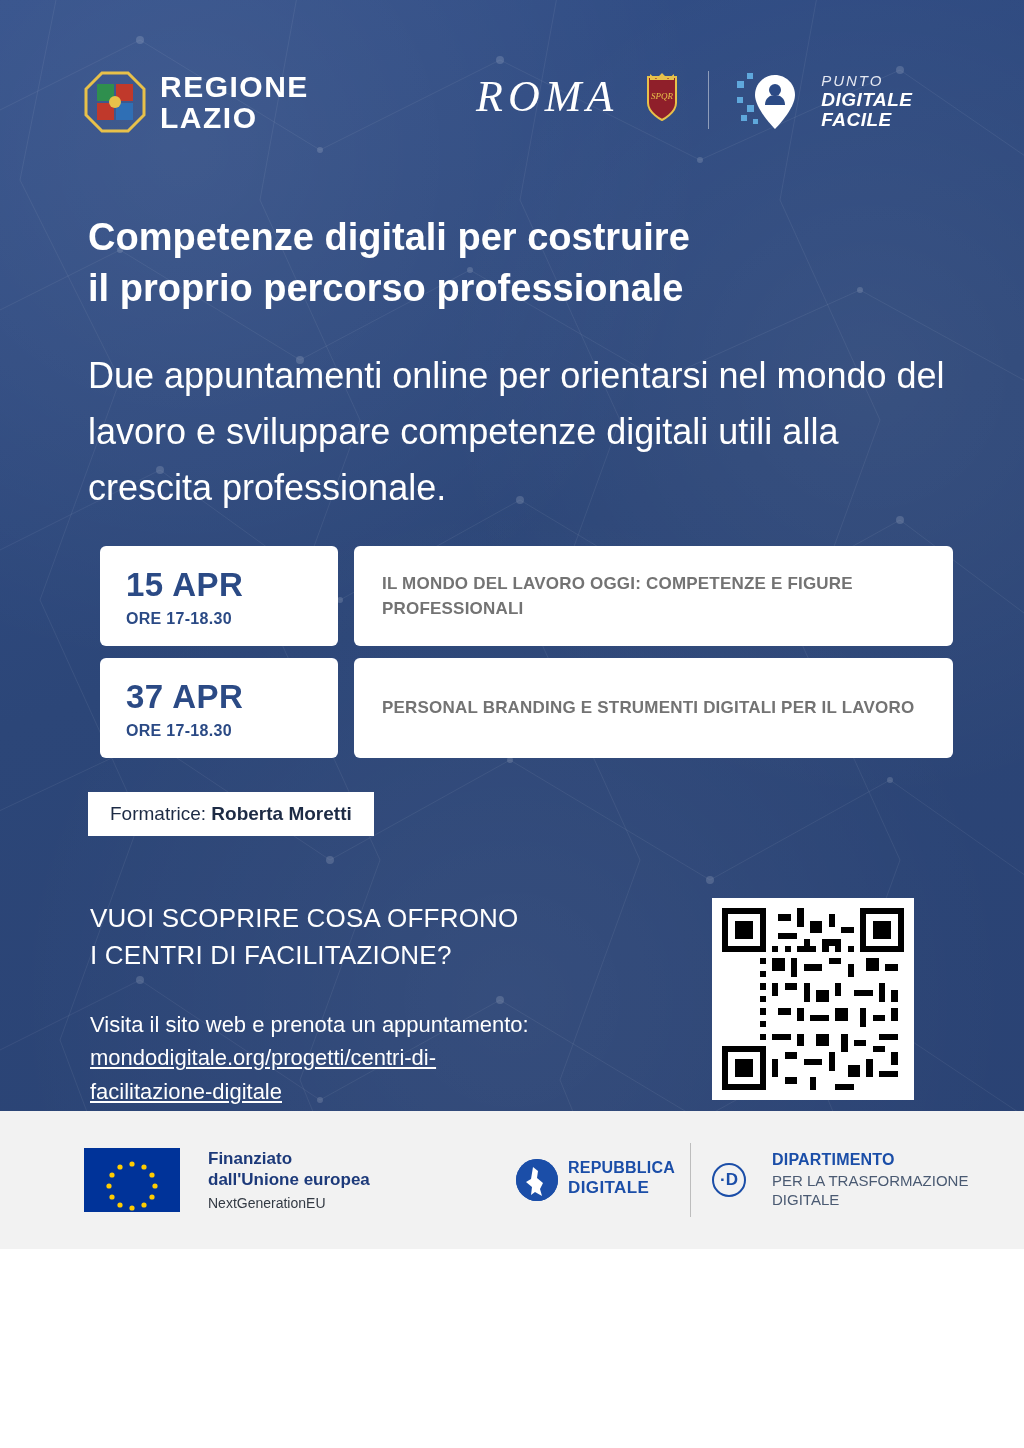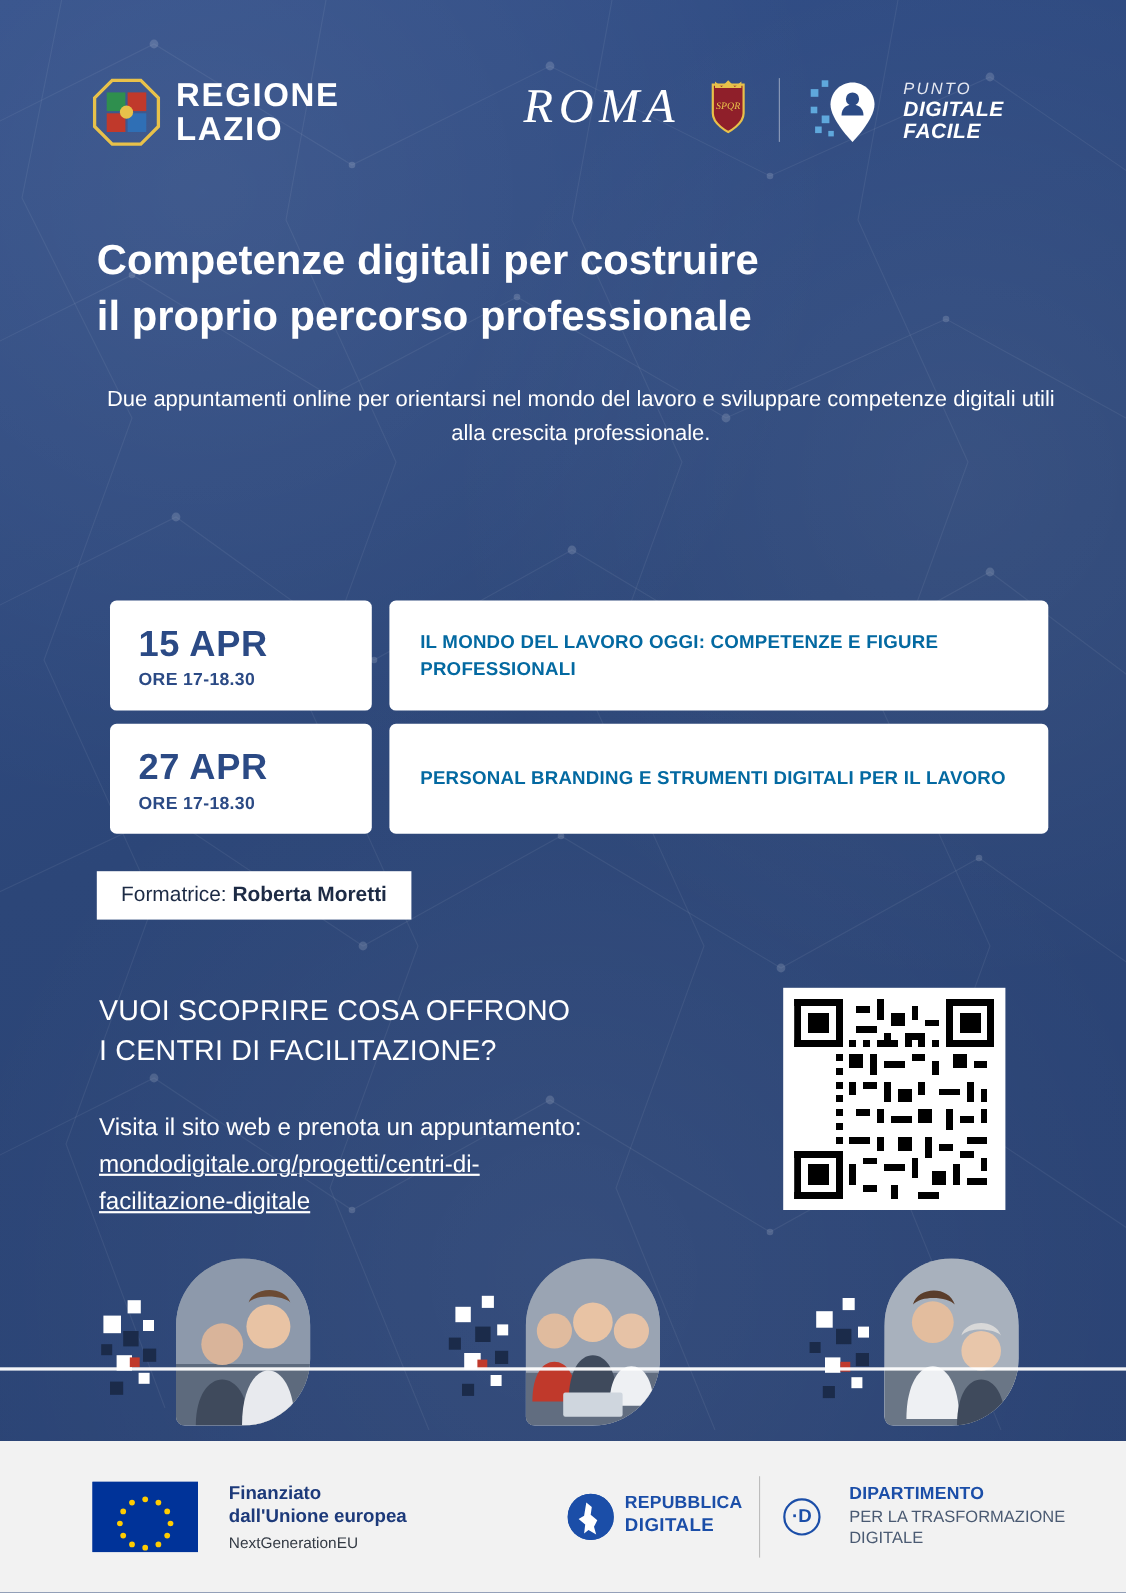--- a/index.html
+++ b/index.html
@@ -3,21 +3,21 @@
 <meta charset="utf-8">
 <style>
   * { box-sizing: border-box; margin: 0; padding: 0; }
   html, body {
     width: 1024px; height: 1448px;
     font-family: "Liberation Sans", sans-serif;
     overflow: hidden;
   }
   .poster {
     position: relative;
-    width: 1024px; height: 1448px;
+    width: 1024px; height: 1249px;
     background: #2e4a7d;
     background-image:
       radial-gradient(circle at 18% 12%, rgba(255,255,255,0.07) 0%, rgba(255,255,255,0) 38%),
       radial-gradient(circle at 85% 30%, rgba(255,255,255,0.06) 0%, rgba(255,255,255,0) 35%),
       radial-gradient(circle at 50% 80%, rgba(255,255,255,0.05) 0%, rgba(255,255,255,0) 45%),
       linear-gradient(160deg, #33508a 0%, #2c4678 45%, #2a4273 100%);
     overflow: hidden;
     padding-left: 26px;
   }
   
@@ -57,39 +57,39 @@
   .pdf-l2 { color: #ffffff; font-size: 19px; font-weight: 700; letter-spacing: 0.5px; }
   .pdf-l3 { color: #ffffff; font-size: 19px; font-weight: 700; letter-spacing: 0.5px; }
 
   
   .title {
     position: absolute; left: 88px; top: 212px; width: 840px;
     color: #ffffff; font-size: 38px; font-weight: 700; line-height: 1.33;
   }
   .subtitle {
     position: absolute; left: 88px; top: 348px; width: 880px;
-    color: #ffffff; font-size: 20px; font-weight: 400; line-height: 1.56; text-align: center;
+    color: #ffffff; font-size: 36px; font-weight: 400; line-height: 1.56;
   }
 
   
   .sessions { position: absolute; left: 88px; top: 546px; width: 865px; }
   .session-row { display: flex; margin-bottom: 12px; }
   .date-box {
     width: 238px; background: #ffffff; border-radius: 6px;
     padding: 20px 0 18px 26px;
     margin-left: 12px;
   }
   .date-big { color: #2b4a85; font-size: 33px; font-weight: 700; letter-spacing: 0.5px; }
   .date-time { color: #2b4a85; font-size: 16px; font-weight: 700; margin-top: 6px; letter-spacing: 0.3px; }
   .topic-box {
     flex: 1; background: #ffffff; border-radius: 6px; margin-left: 16px;
     padding: 24px 28px; display: flex; align-items: center;
   }
   .topic-text {
-    color: #0369a1; font-size: 17px; font-weight: 700; line-height: 1.5; letter-spacing: 0.2px;
+    color: #737373; font-size: 17px; font-weight: 700; line-height: 1.5; letter-spacing: 0.2px;
   }
   .trainer {
     display: inline-block; background: #ffffff; border-radius: 0;
     padding: 11px 22px; margin-top: 22px;
     color: #1d2b45; font-size: 19px;
   }
   .trainer b { font-weight: 700; }
 
   
   .cta-head {
@@ -281,21 +281,21 @@
         <div class="date-big">15 APR</div>
         <div class="date-time">ORE 17-18.30</div>
       </div>
       <div class="topic-box">
         <div class="topic-text">IL MONDO DEL LAVORO OGGI: COMPETENZE E FIGURE PROFESSIONALI</div>
       </div>
     </div>
 
     <div class="session-row">
       <div class="date-box">
-        <div class="date-big">27 APR</div>
+        <div class="date-big">37 APR</div>
         <div class="date-time">ORE 17-18.30</div>
       </div>
       <div class="topic-box">
         <div class="topic-text">PERSONAL BRANDING E STRUMENTI DIGITALI PER IL LAVORO</div>
       </div>
     </div>
 
     <div class="trainer">
       <span>Formatrice:</span>
       <b>Roberta Moretti</b>

